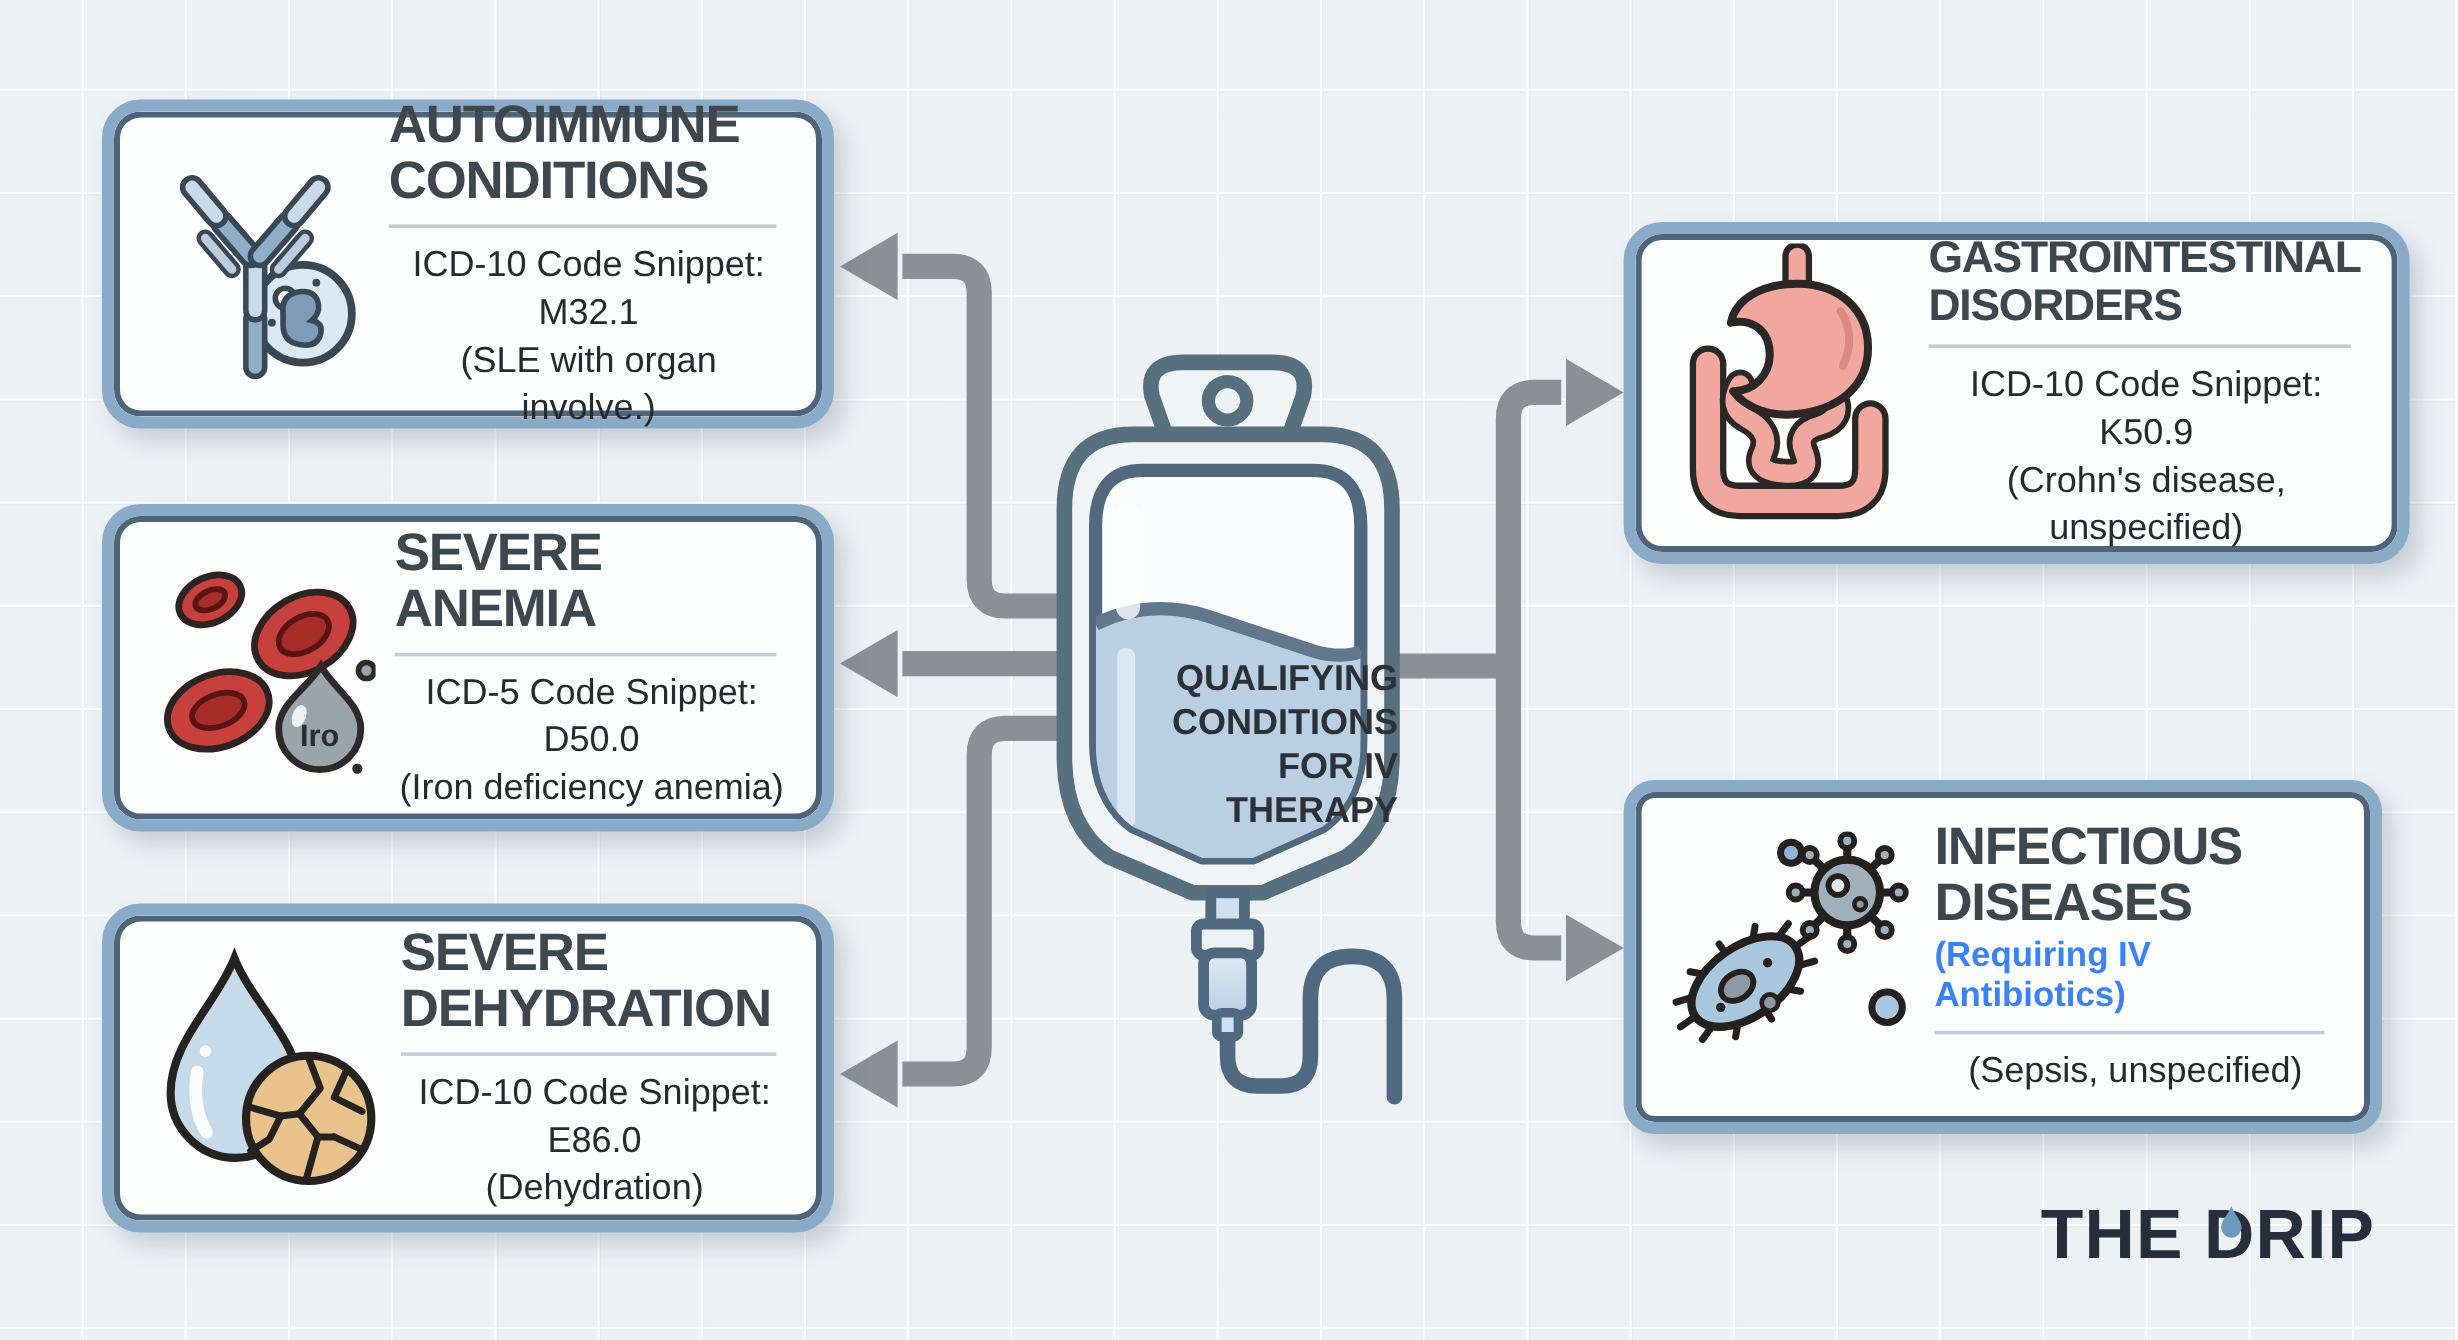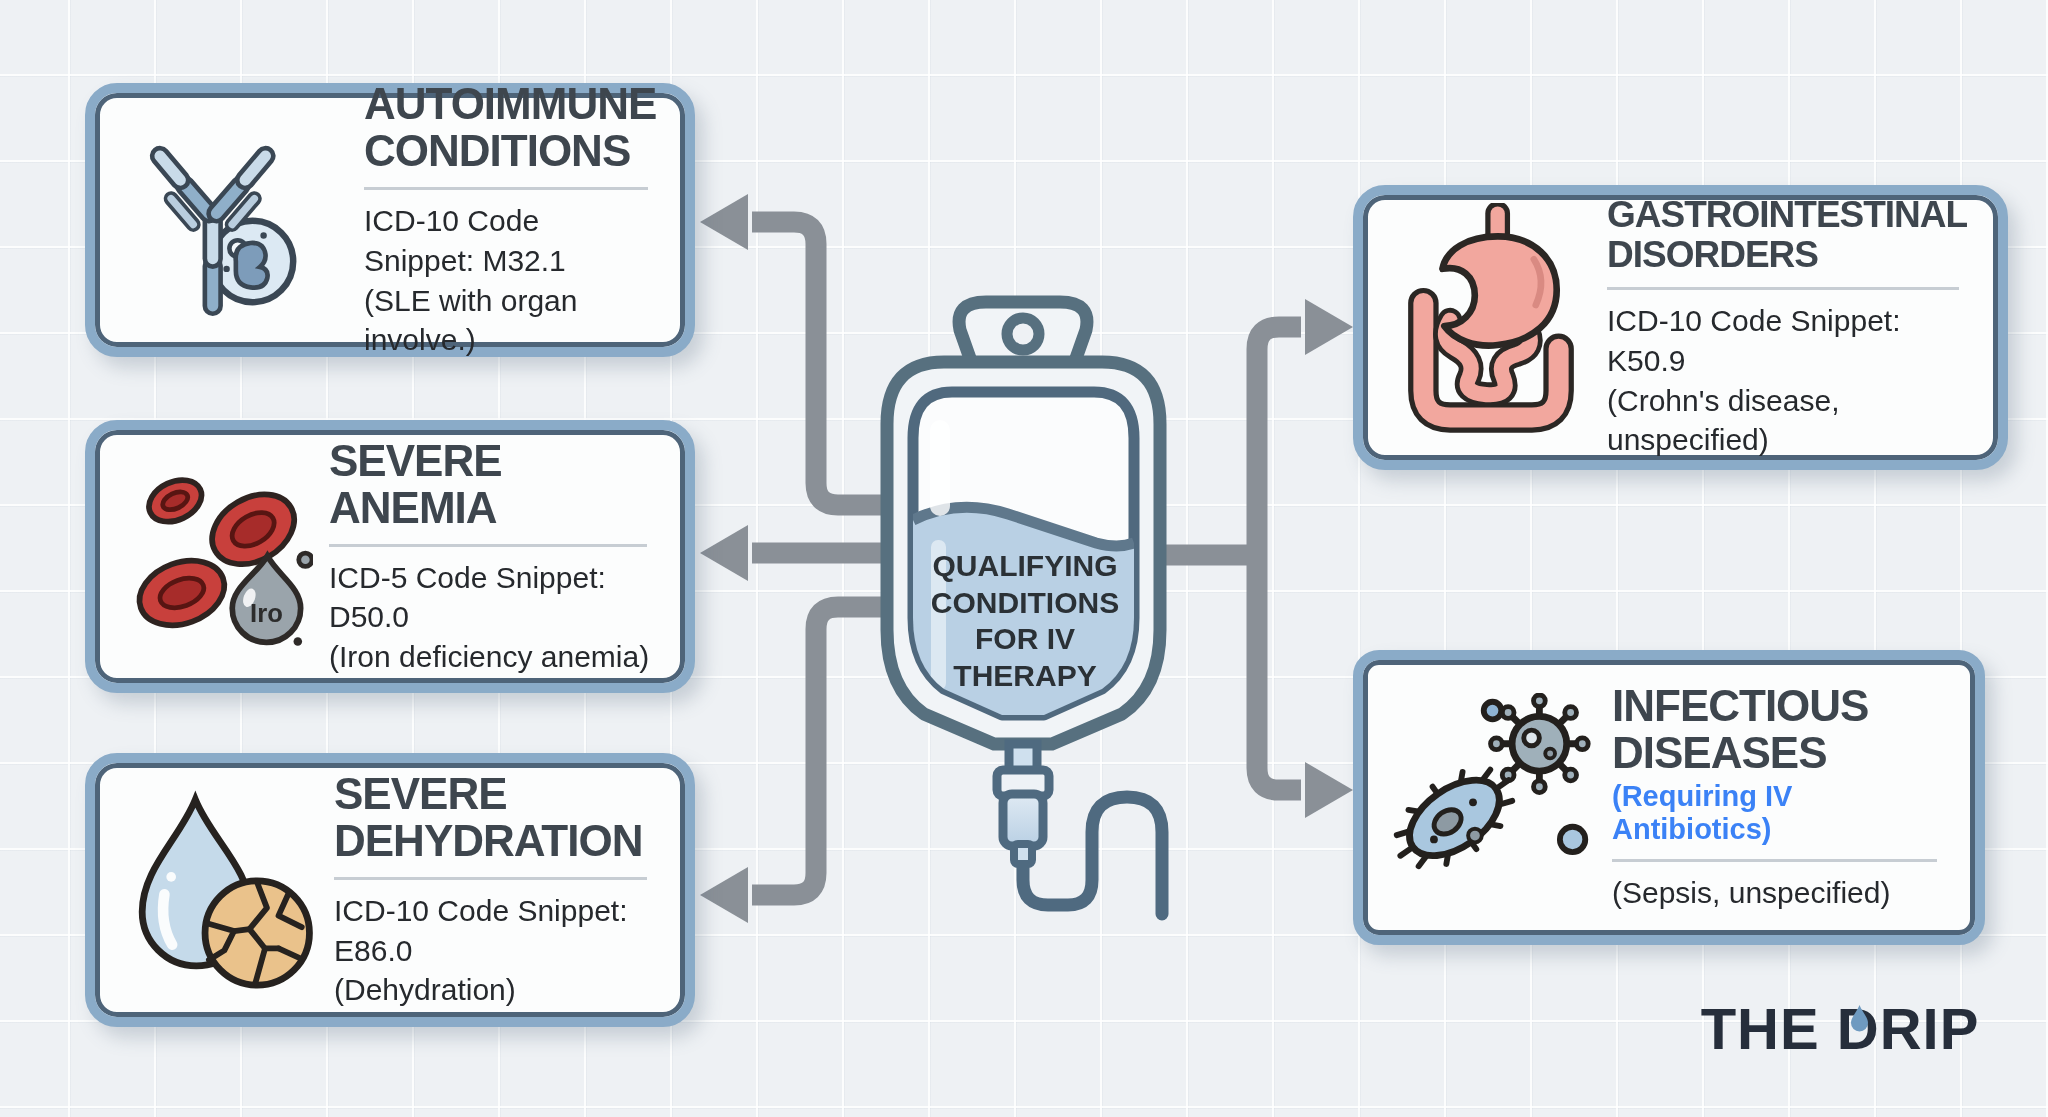--- a/index.html
+++ b/index.html
@@ -21,23 +21,23 @@
     background:#fcfdfd;border:10px solid #8aabc8;border-radius:32px;
     box-shadow: inset 0 0 0 5px #4e6479, 9px 11px 18px rgba(88,108,128,.25);
     display:flex;align-items:center;
   }
   .icon-wrap{flex:0 0 auto;margin-left:28px;}
   .text-wrap{flex:1 1 auto;margin:0 28px 0 16px;display:flex;flex-direction:column;justify-content:center;}
   .card-title{font-weight:bold;font-size:44px;line-height:1.07;letter-spacing:-1px;color:#3e464e;white-space:pre-line;}
   .card-title.small{font-size:37px;}
   .card-subtitle{font-weight:bold;font-size:29px;color:#3b82f6;margin-top:4px;}
   .divider{height:3px;background:#c7cdd3;margin:13px 0 11px 0;width:97%;}
-  .code-line,.condition-line{font-size:30px;line-height:1.32;color:#26292d;}
+  .code-line,.condition-line{font-size:30px;line-height:1.32;color:#26292d;text-align:center;}
   #bag-label{
-    position:absolute;left:885px;top:548px;width:280px;text-align:center;
+    position:absolute;left:885px;top:548px;width:280px;text-align:right;
     font-weight:bold;font-size:30px;line-height:1.22;color:#2b3136;white-space:pre-line;
   }
   #logo{position:absolute;left:1640px;top:995px;width:400px;text-align:center;}
   #logo-name{position:relative;font-weight:bold;font-size:58px;letter-spacing:1px;color:#262e3b;}
   #logo-drop{position:absolute;left:210px;top:9px;}
   #logo-tagline{font-size:26px;letter-spacing:9px;color:#7ba0c2;margin-top:6px;}
   svg text{font-family:"Liberation Sans",sans-serif;}
 </style>
 </head>
 <body>
@@ -93,21 +93,21 @@
       <rect x="1003" y="794" width="40" height="52" rx="9" fill="url(#chamGrad)" stroke="#4f6a80" stroke-width="9"></rect>
       <rect x="1014" y="844" width="18" height="20" rx="4" fill="#cfe0ee" stroke="#4f6a80" stroke-width="8"></rect>
     </g>
   </svg>
 
   <div id="bag-label">QUALIFYING
 CONDITIONS
 FOR IV
 THERAPY</div>
 
-  <div class="card" style="left:85px;top:83px;width:610px;height:274px;gap:40px;">
+  <div class="card" style="left:85px;top:83px;width:610px;height:274px;">
     <div class="icon-wrap">
       <svg width="185" height="200" viewBox="0 0 200 210">
         <circle cx="140" cy="152" r="44" fill="#dce9f3" stroke="#3a4754" stroke-width="7"></circle>
         <circle cx="124" cy="138" r="9" fill="#f4f8fb" stroke="#3a4754" stroke-width="5"></circle>
         <path d="M 122 152 Q 120 134 138 132 Q 152 131 154 144 Q 155 152 148 158 Q 158 160 156 170 Q 153 182 138 180 Q 122 178 122 162 Z" fill="#7d9cba" stroke="#3a4754" stroke-width="5"></path>
         <circle cx="112" cy="160" r="3.5" fill="#3a4754"></circle>
         <circle cx="152" cy="124" r="3.5" fill="#3a4754"></circle>
         <g stroke-linecap="round">
           <path d="M 97 200 L 97 157" stroke="#3a4754" stroke-width="22"></path>
             <path d="M 97 200 L 97 157" stroke="#8fafc9" stroke-width="12"></path>

